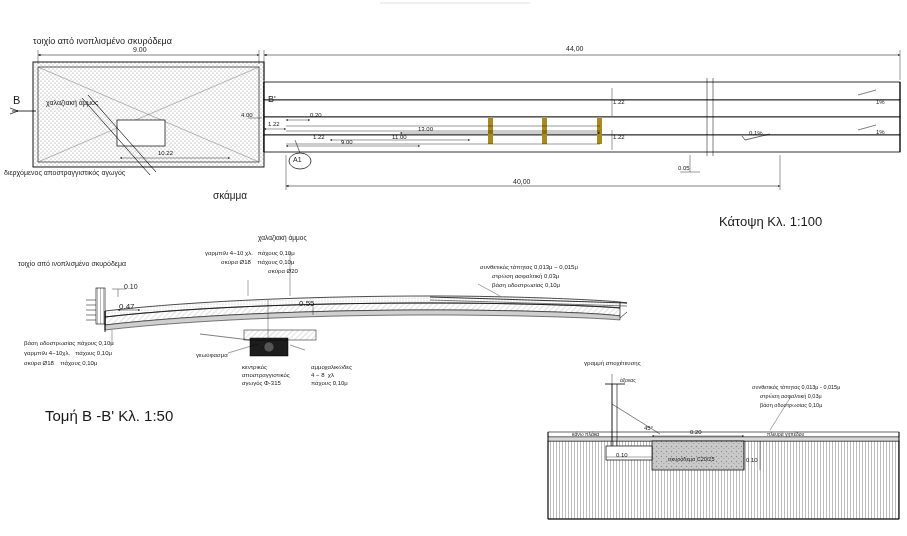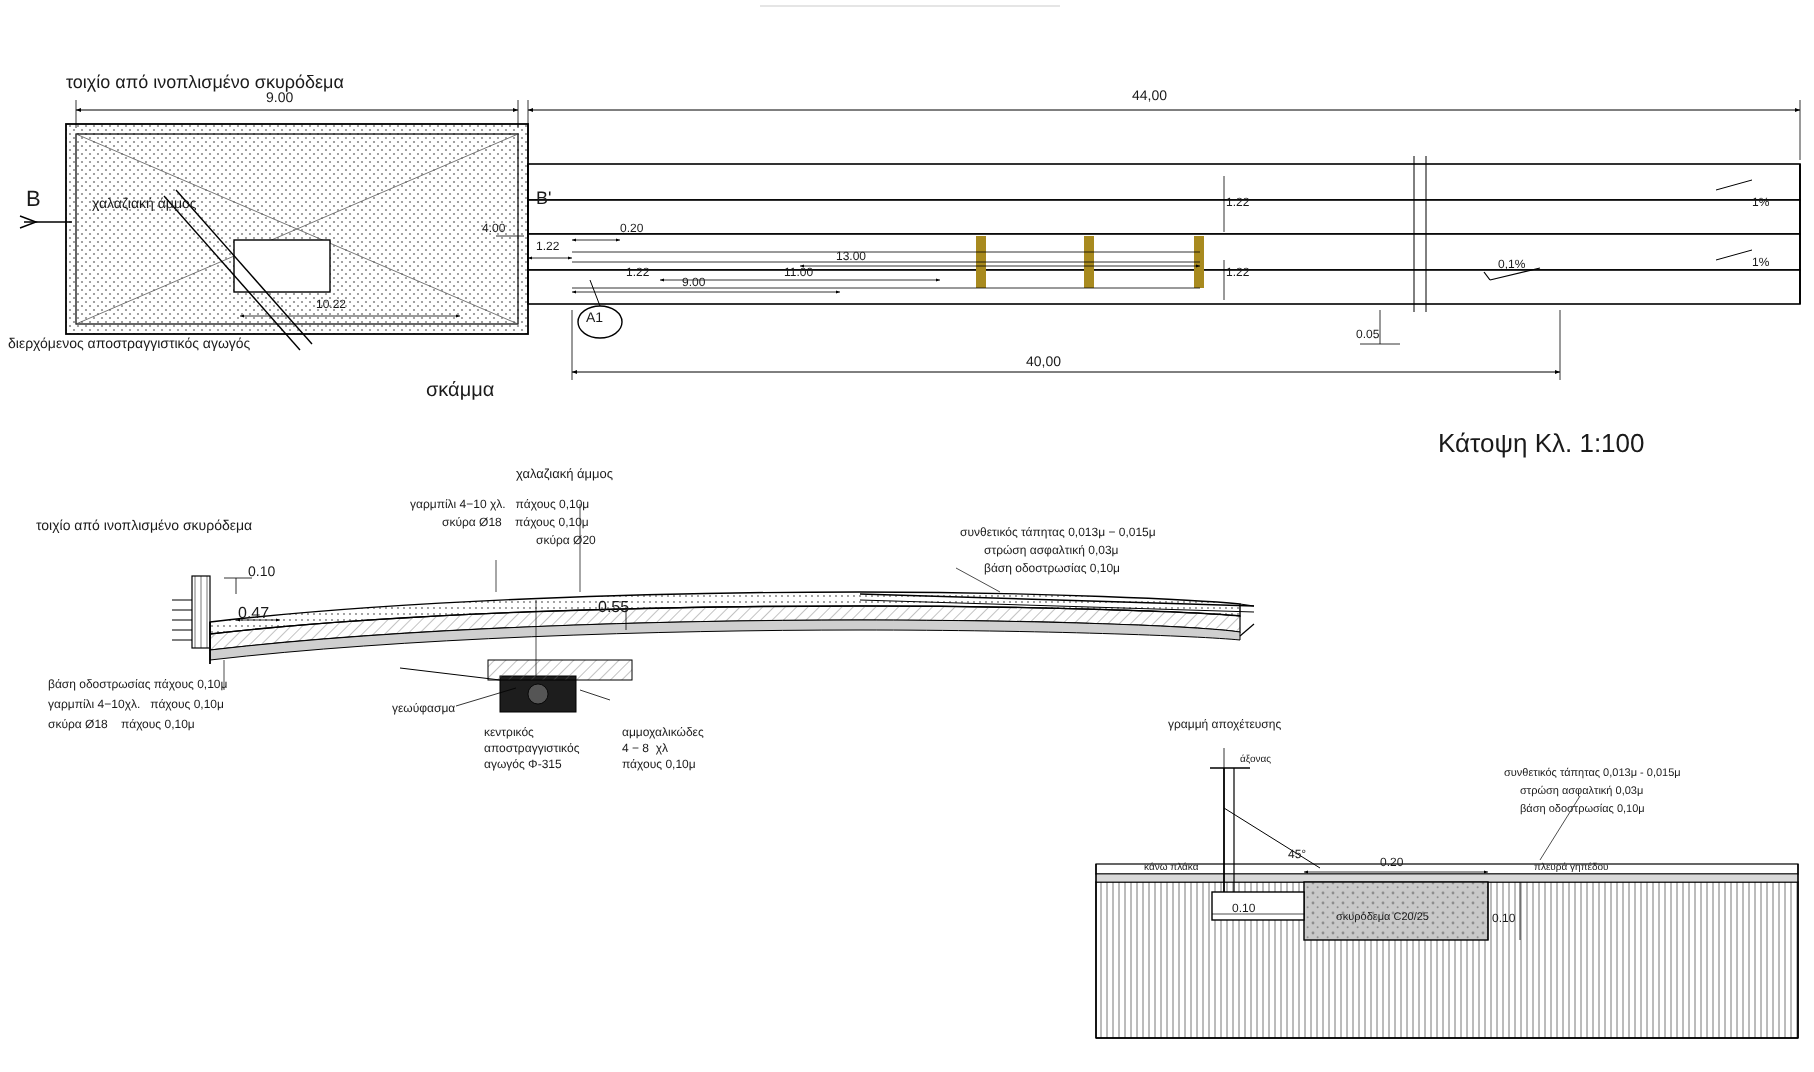--- a/index.html
+++ b/index.html
@@ -277,20 +277,21 @@
   <div class="lbl t6" style="left:242px; top:372px;">αποστραγγιστικός</div>
   <div class="lbl t6" style="left:242px; top:380px;">αγωγός Φ-315</div>
   <div class="lbl t6" style="left:311px; top:364px;">αμμοχαλικώδες</div>
   <div class="lbl t6" style="left:311px; top:372px;">4 − 8  χλ</div>
   <div class="lbl t6" style="left:311px; top:380px;">πάχους 0,10μ</div>
 
   <div class="lbl t7" style="left:124px; top:283px;">0.10</div>
   <div class="lbl t8" style="left:119px; top:303px;">0.47</div>
   <div class="lbl t8" style="left:299px; top:300px;">0.55</div>
 
+  <div class="lbl t15" style="left:45px; top:408px;">Τομή Β -Β' Κλ. 1:50</div>
 
   <div class="lbl t6" style="left:584px; top:360px;">γραμμή αποχέτευσης</div>
   <div class="lbl t5" style="left:620px; top:378px;">άξονας</div>
   <div class="lbl t6" style="left:644px; top:425px;">45°</div>
   <div class="lbl t55" style="left:752px; top:385px;">συνθετικός τάπητας 0,013μ - 0,015μ</div>
   <div class="lbl t55" style="left:760px; top:394px;">στρώση ασφαλτική 0,03μ</div>
   <div class="lbl t55" style="left:760px; top:403px;">βάση οδοστρωσίας 0,10μ</div>
   <div class="lbl t5" style="left:572px; top:432px;">κάνω πλάκα</div>
   <div class="lbl t5" style="left:767px; top:432px;">πλευρά γηπέδου</div>
   <div class="lbl t55" style="left:668px; top:457px;">σκυρόδεμα C20/25</div>

